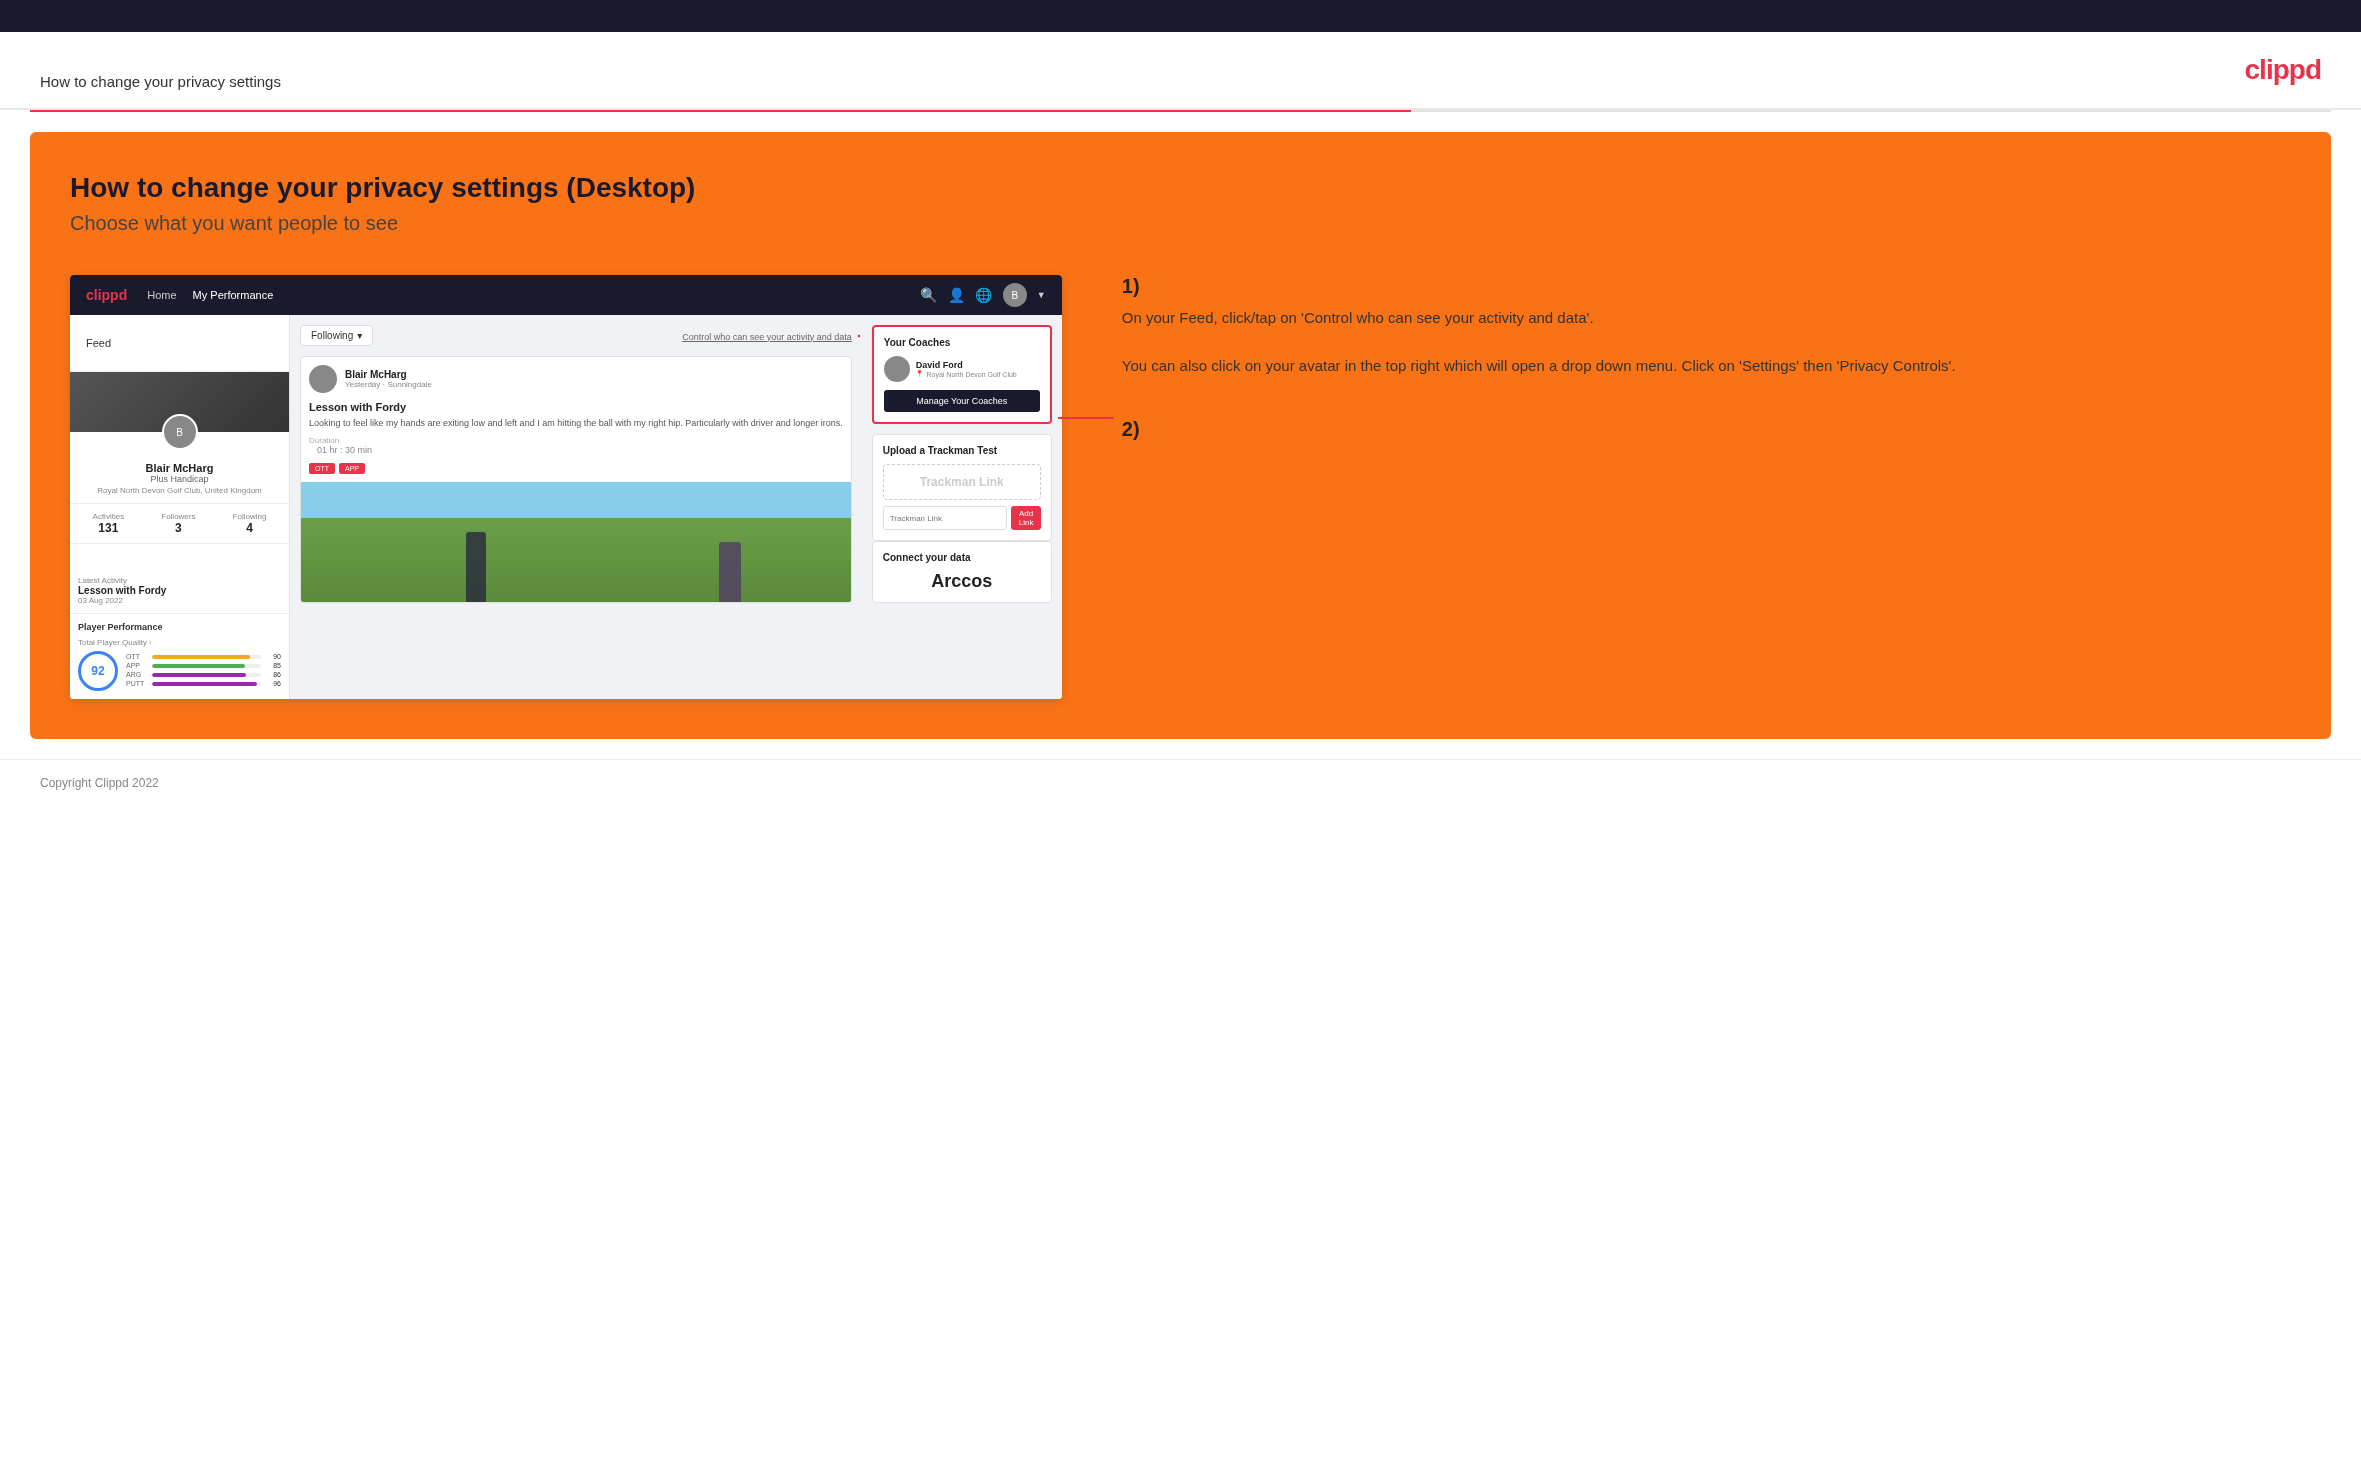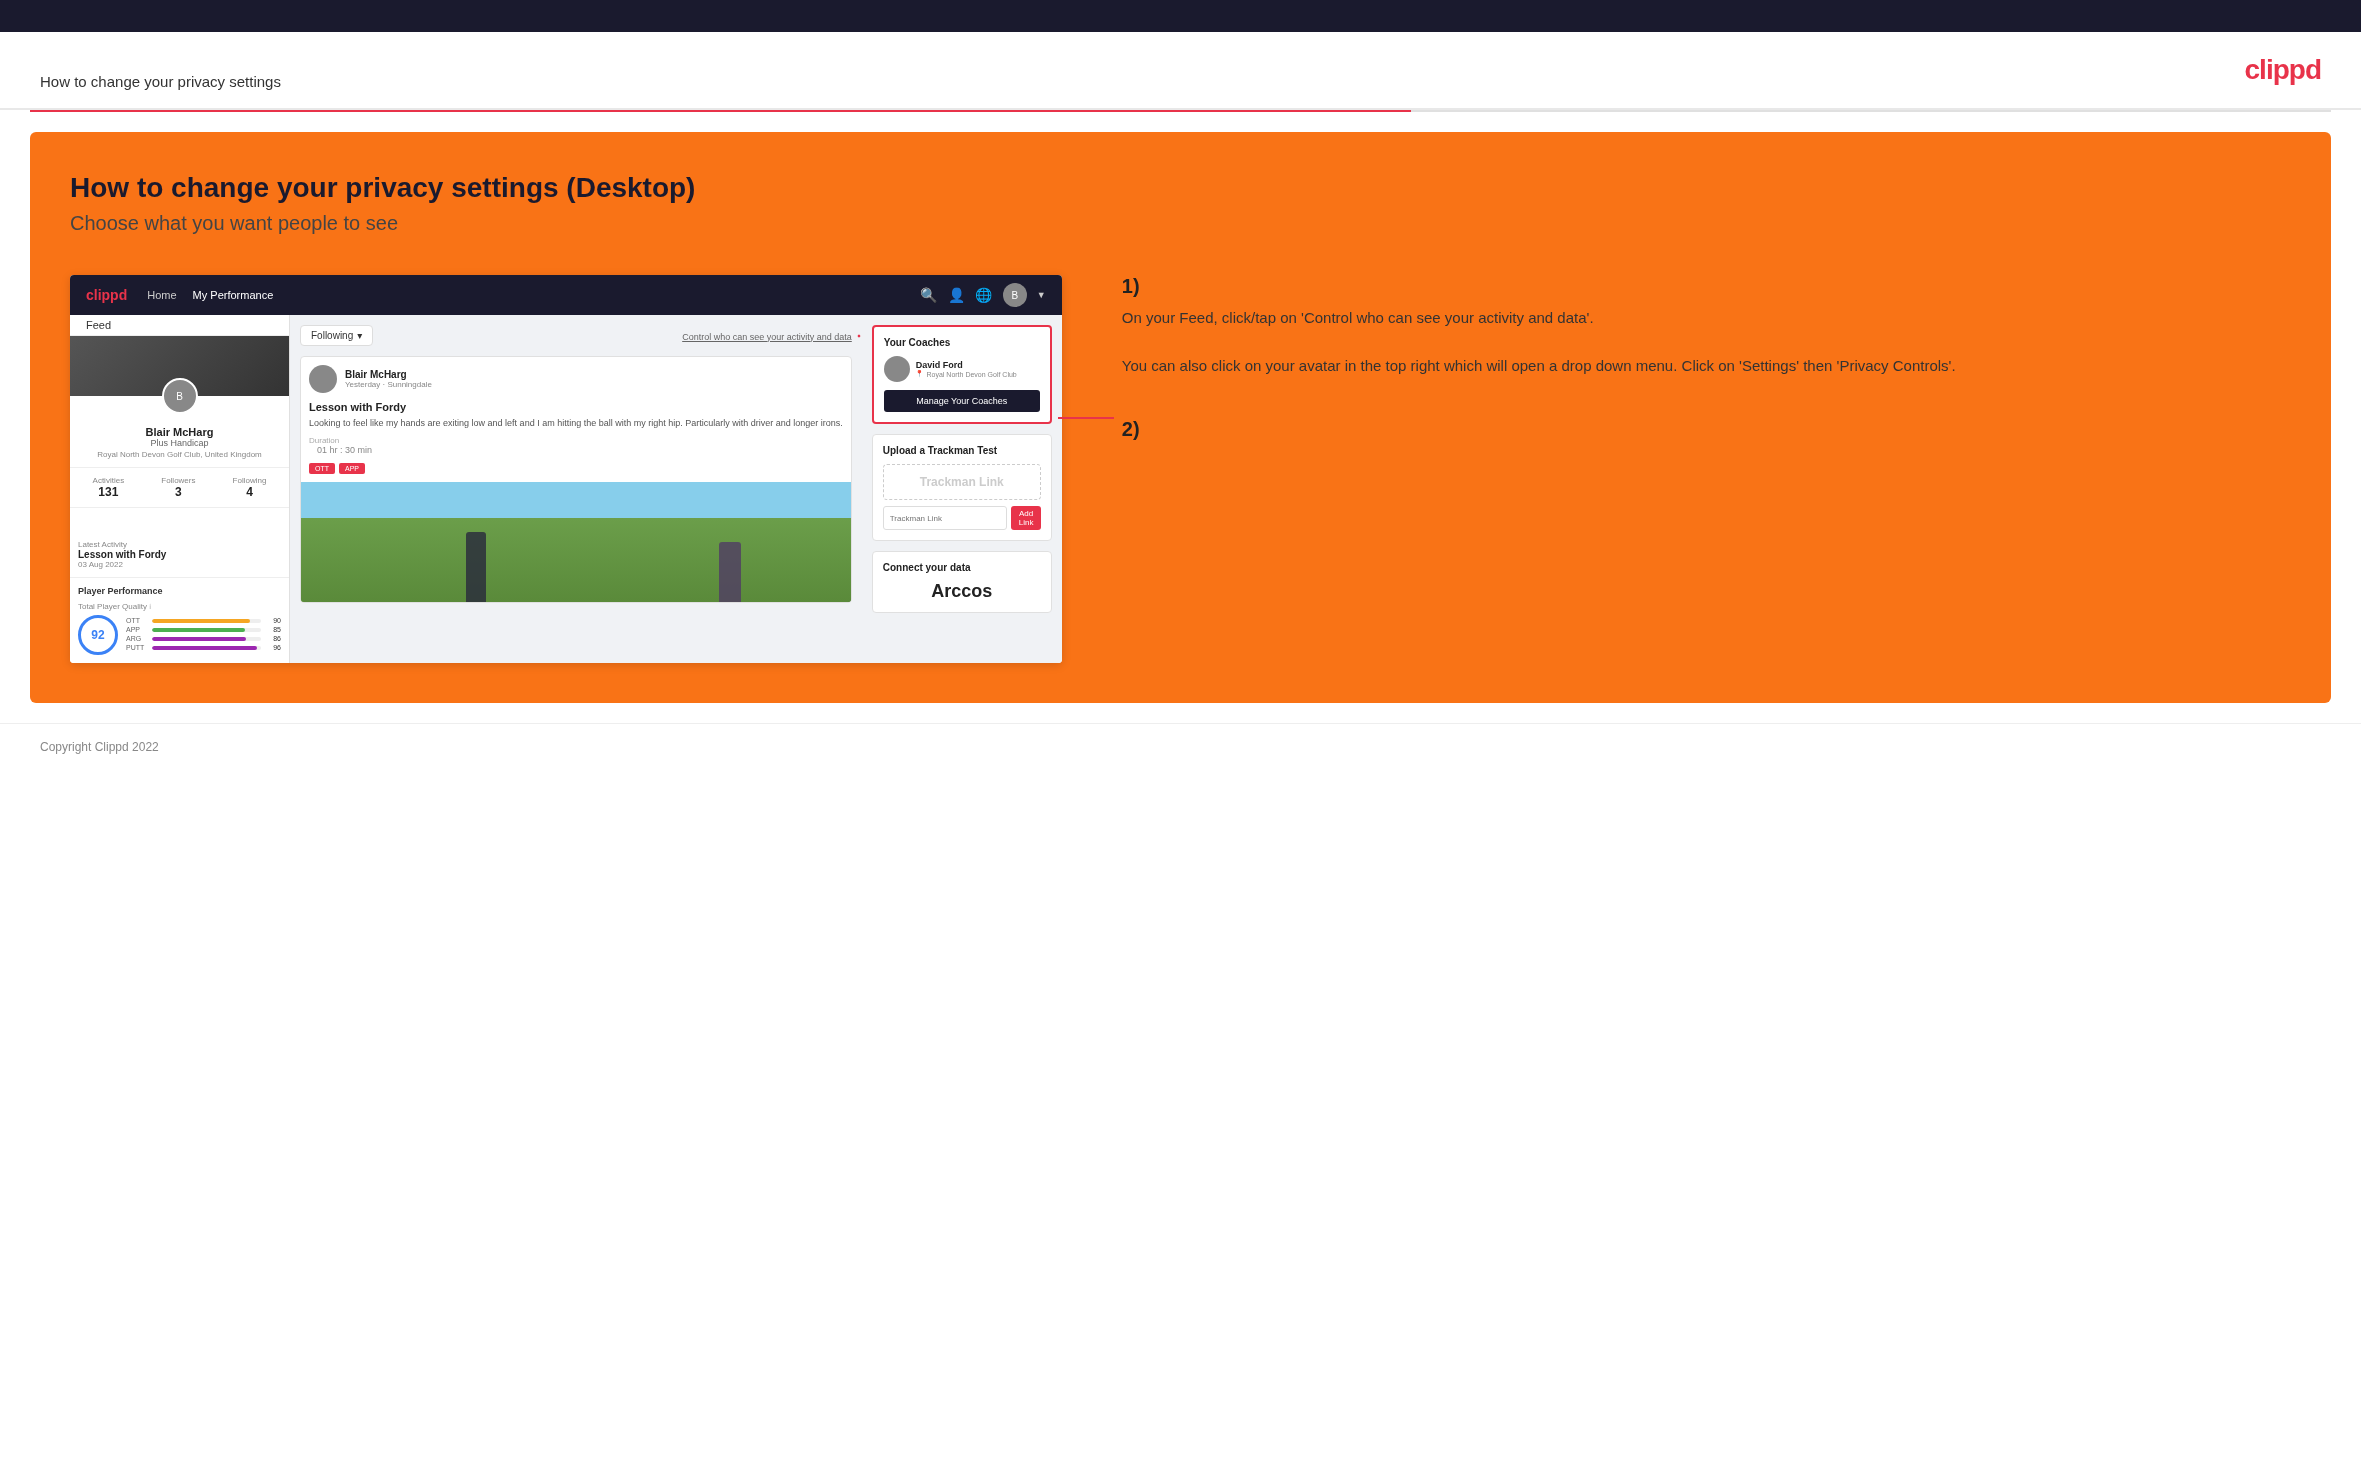--- a/index.html
+++ b/index.html
@@ -129,21 +129,21 @@
 
     
     .app-sidebar {
       width: 220px;
       background: #fff;
       border-right: 1px solid #e0e0e0;
       flex-shrink: 0;
     }
 
     .app-feed-tab {
-      padding: 4px 16px;
+      padding: 22px 16px;
       font-size: 11px;
       color: #333;
       border-bottom: 1px solid #eee;
     }
 
     .app-profile-banner {
       height: 60px;
       background: linear-gradient(135deg, #555 0%, #333 100%);
       position: relative;
     }
@@ -492,21 +492,20 @@
       font-size: 9px;
       border-radius: 3px;
       text-align: center;
       cursor: pointer;
     }
 
     .app-trackman-card {
       background: #fff;
       border-radius: 4px;
       padding: 10px;
-      margin-bottom: 10px;
       border: 1px solid #e0e0e0;
     }
 
     .app-trackman-title {
       font-size: 10px;
       font-weight: bold;
       color: #222;
       margin-bottom: 8px;
     }
 

